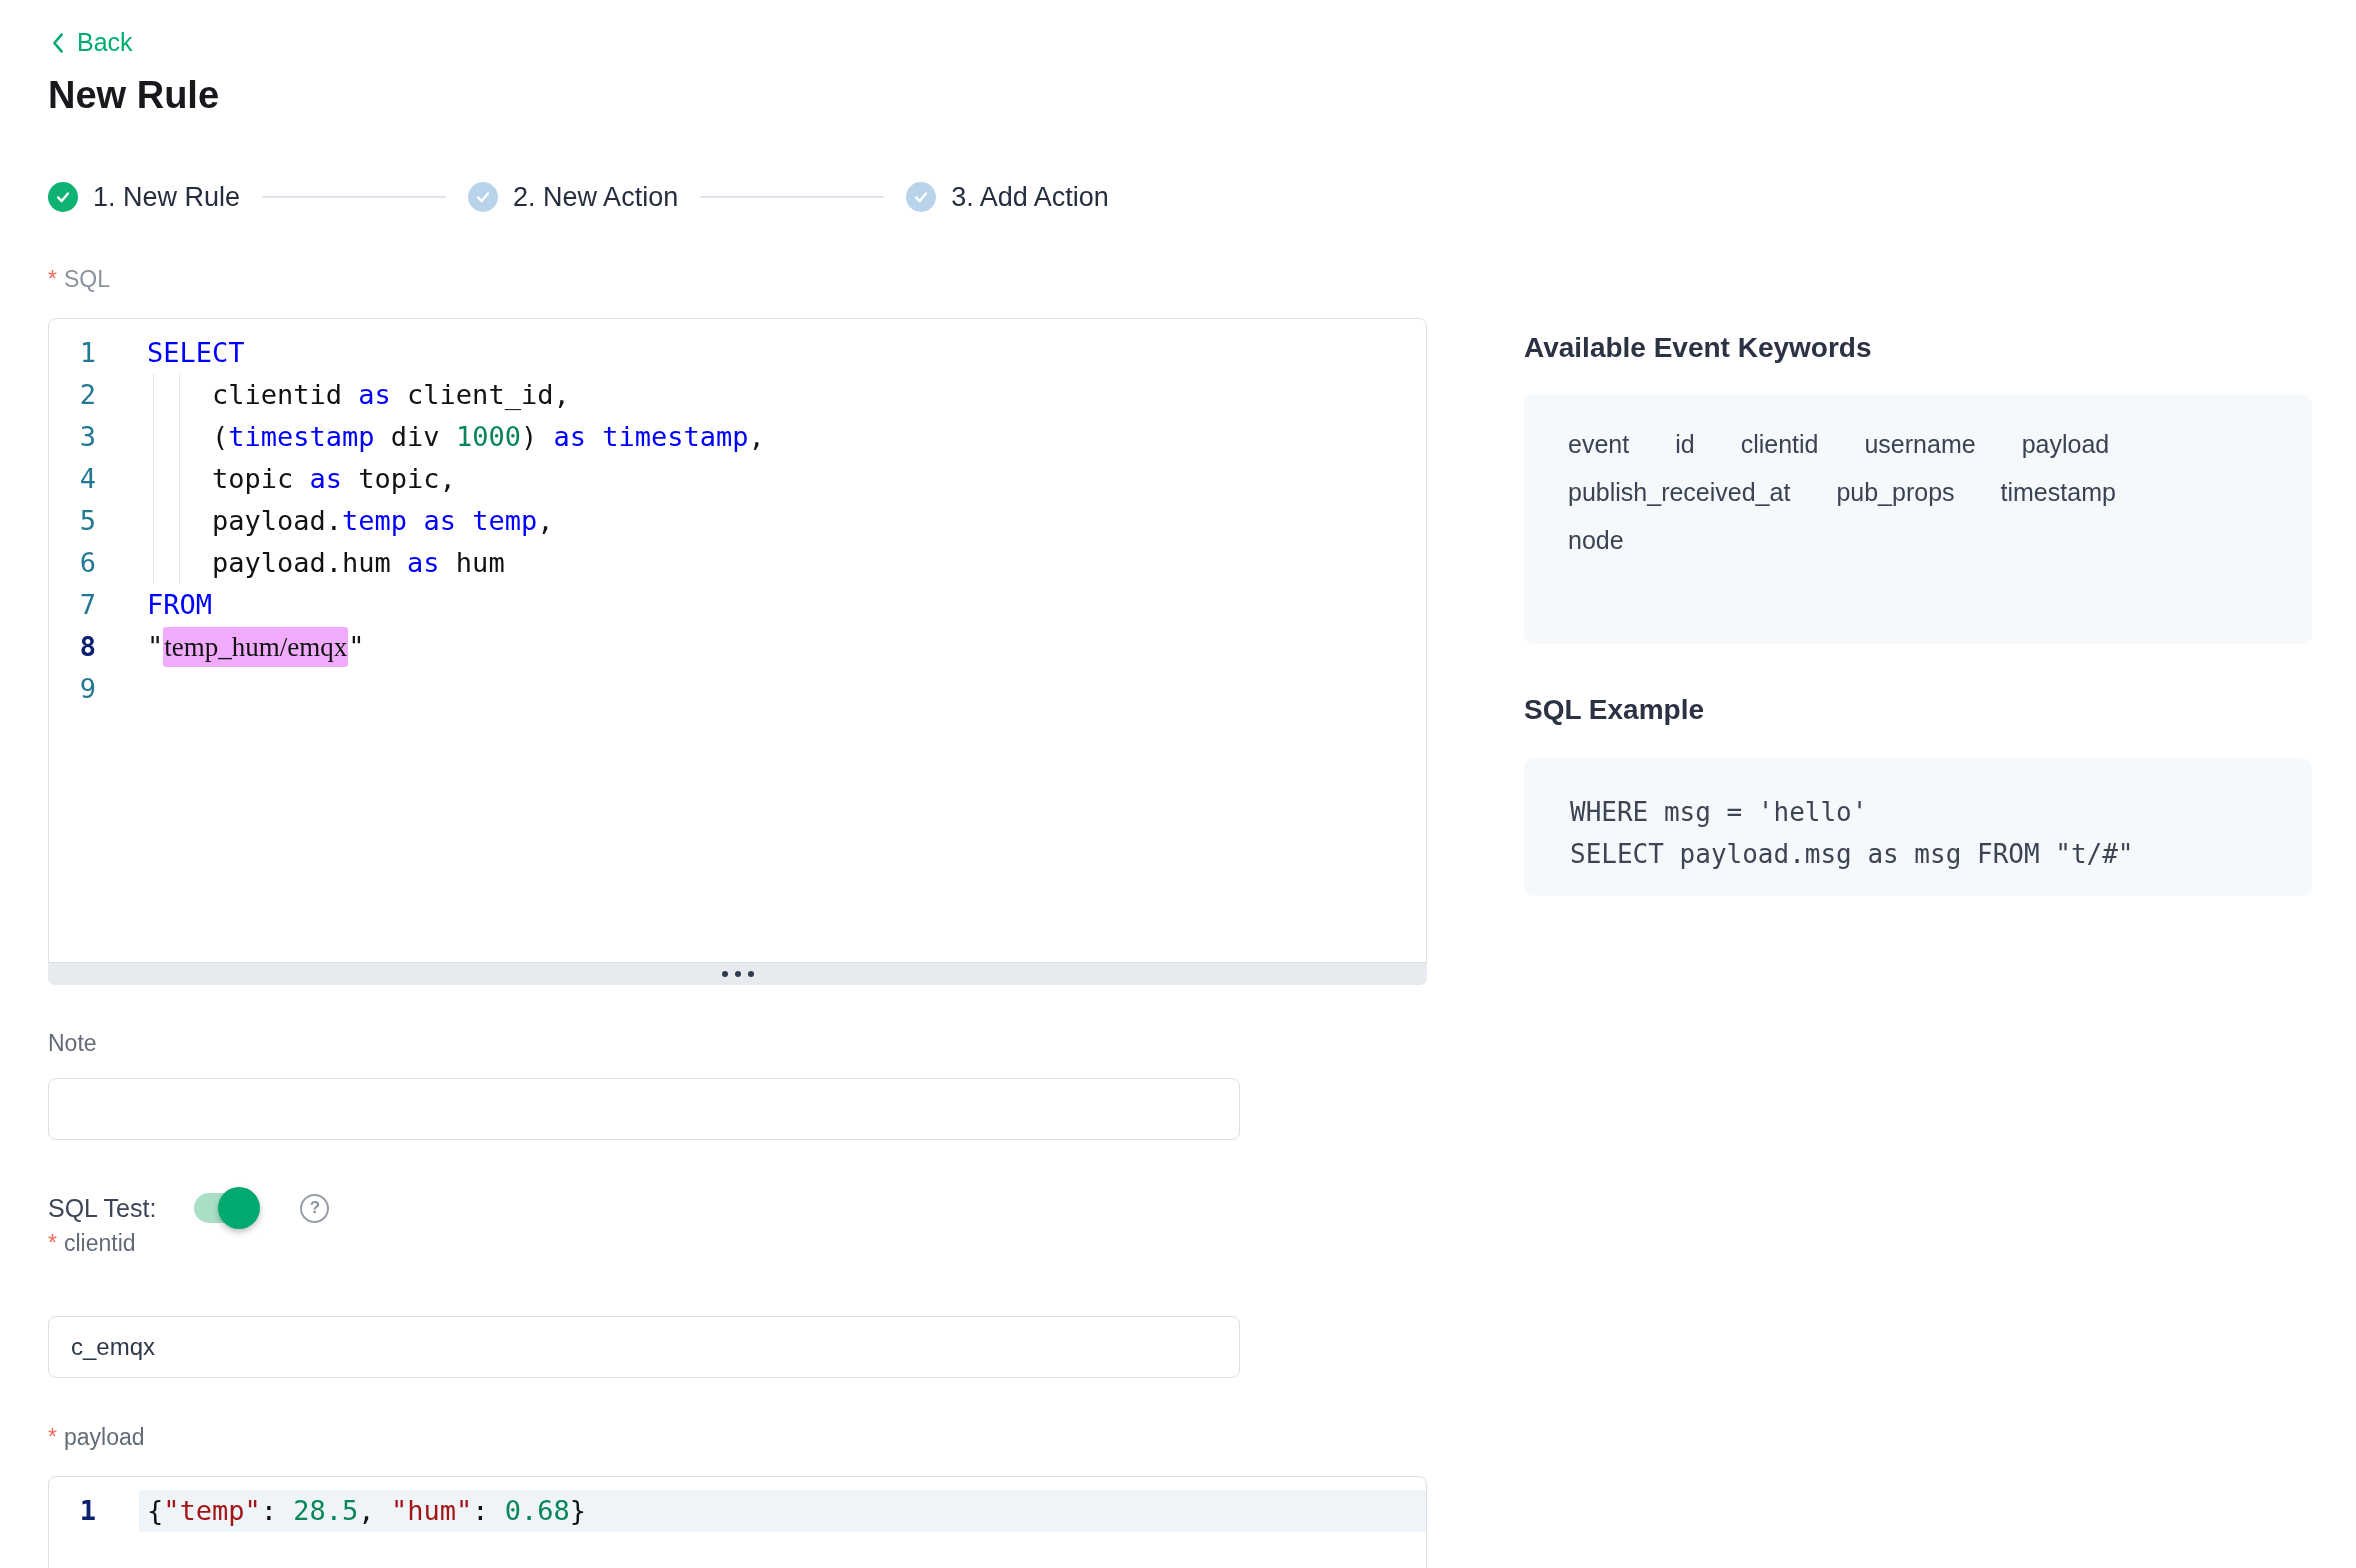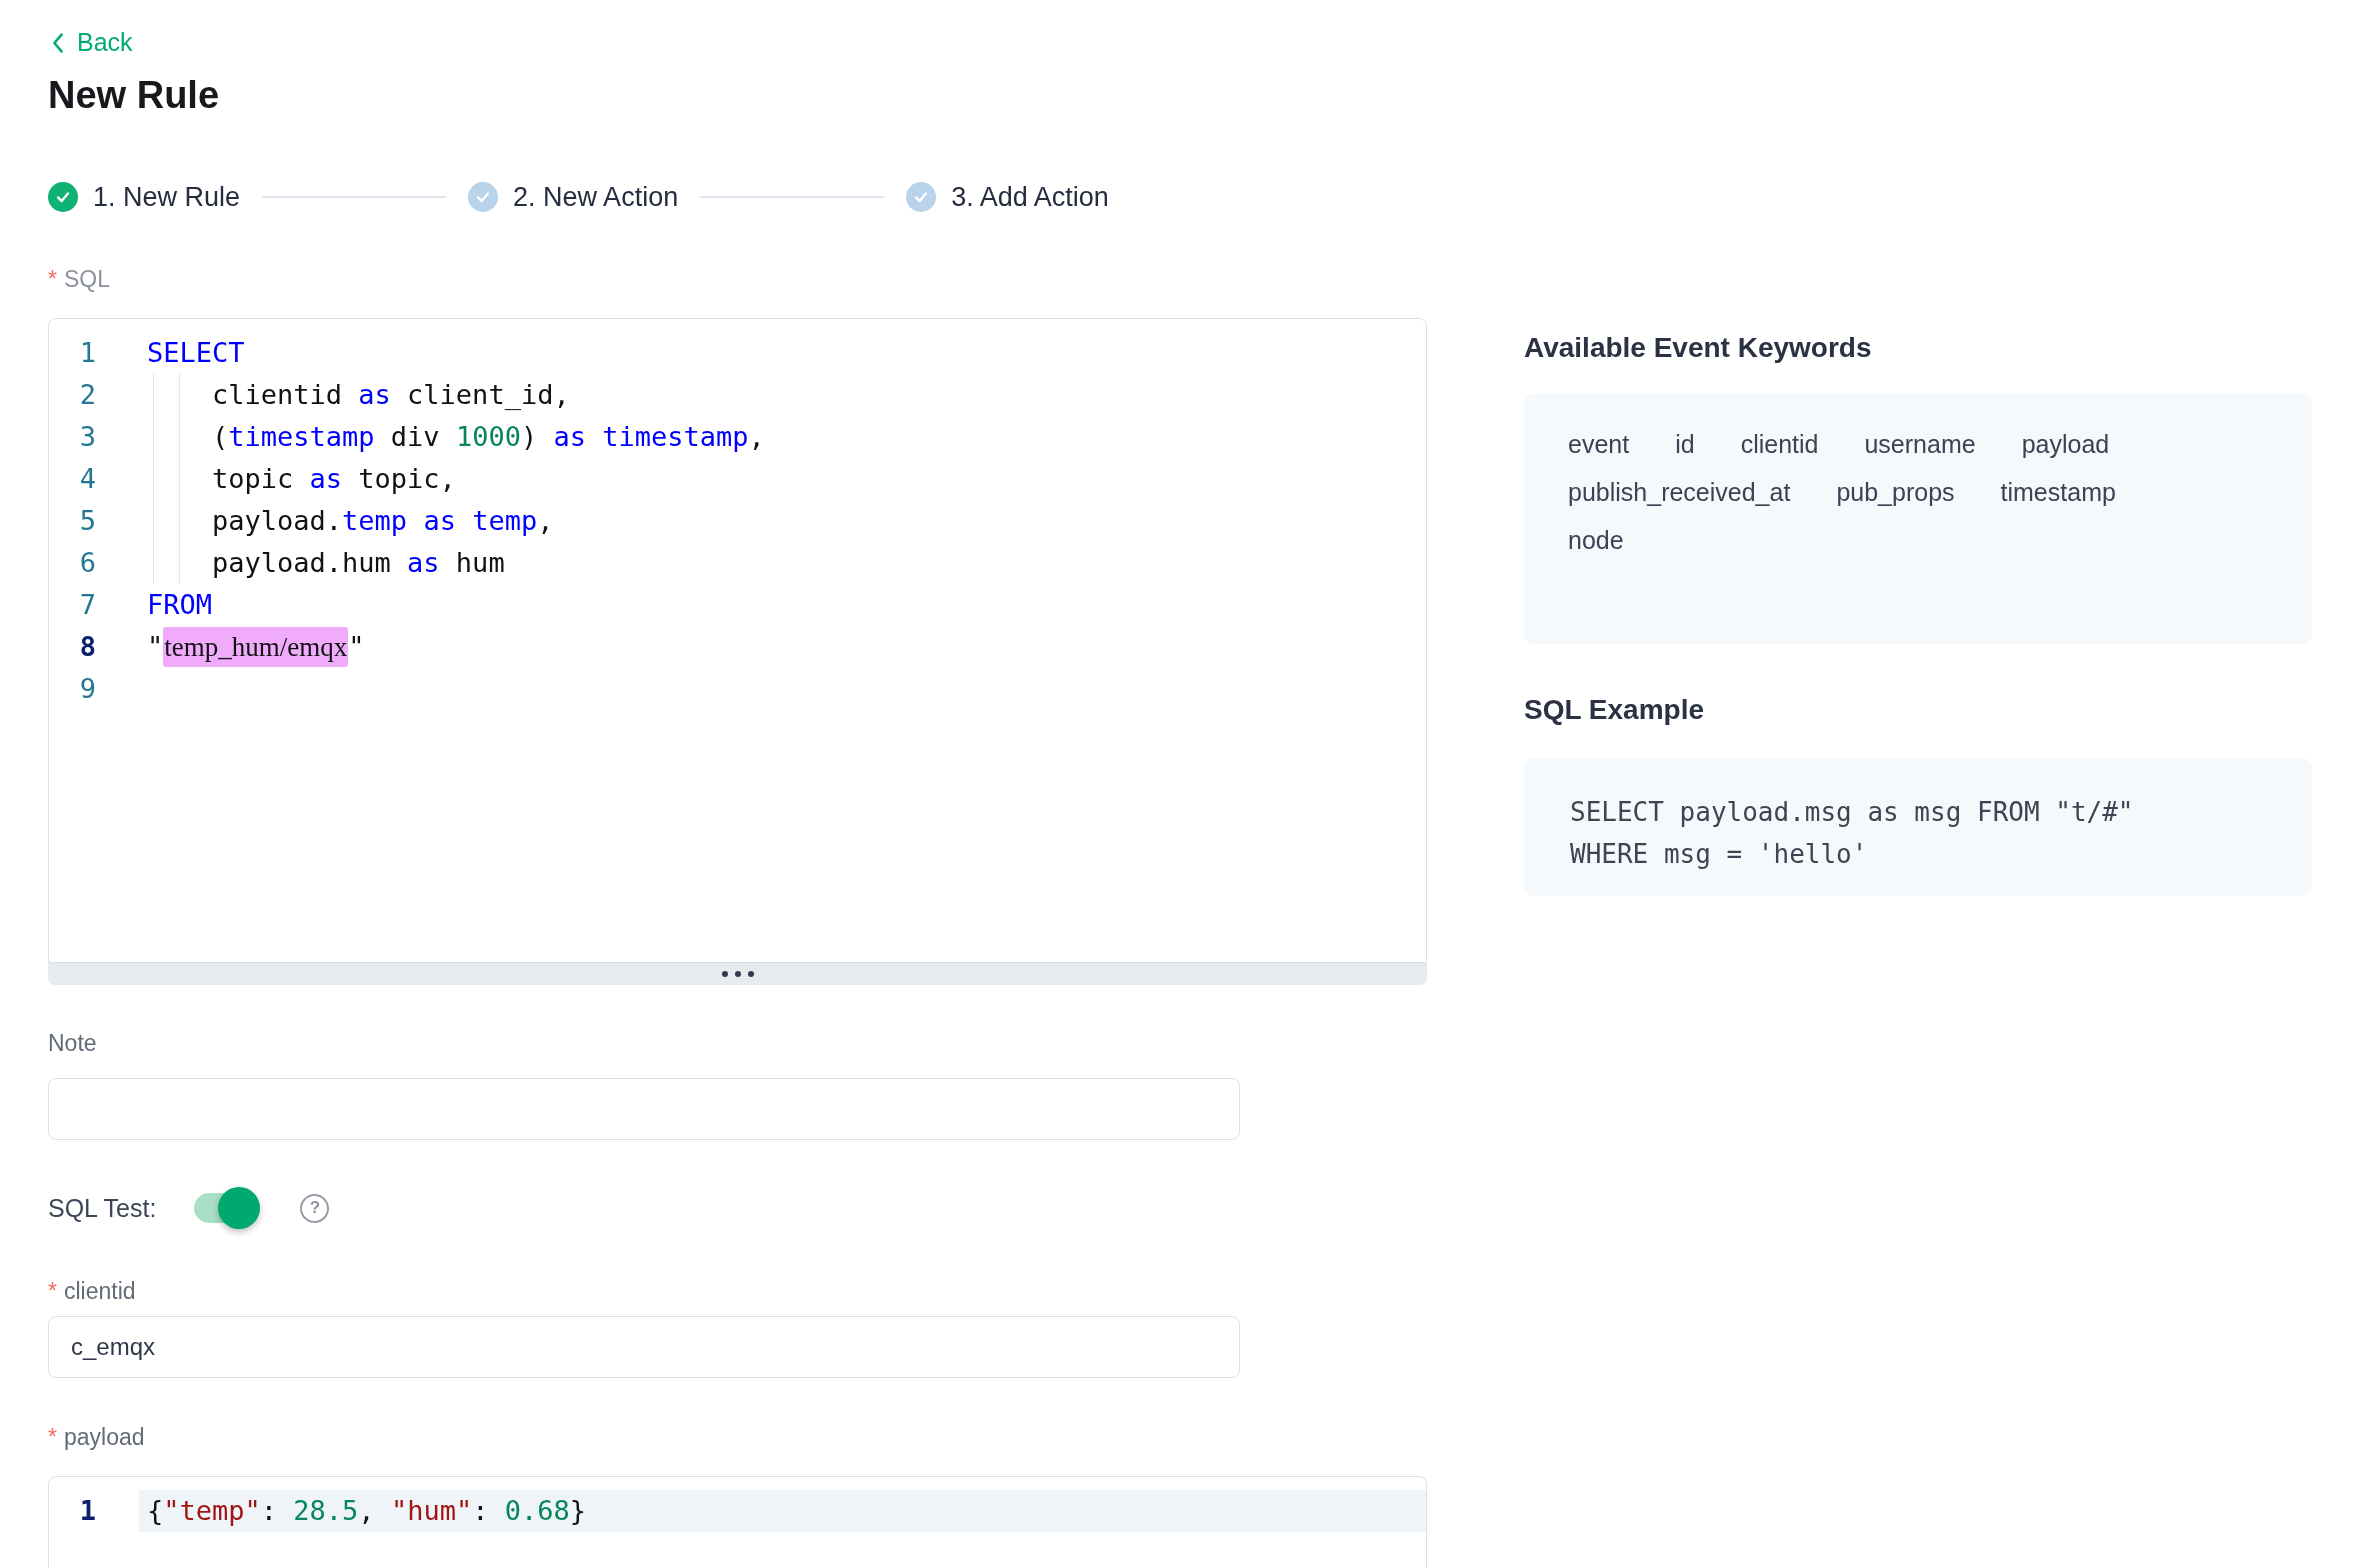--- a/index.html
+++ b/index.html
@@ -161,21 +161,21 @@
   <span class="sqltest-label">SQL Test:</span>
   <div class="toggle">
     <div class="toggle-track"></div>
     <div class="toggle-knob"></div>
   </div>
   <div class="help-icon">
       <span>?</span>
     </div>
 </div>
 
-<div class="abs field-label darker" style="left:48px; top:1230px;margin-top:48px;">
+<div class="abs field-label darker" style="left:48px; top:1230px;">
   <span class="req">*</span><span>clientid</span>
 </div>
 <input class="abs text-input" style="top: 1316px;" value="c_emqx">
 
 <div class="abs field-label darker" style="left:48px; top:1424px;">
   <span class="req">*</span><span>payload</span>
 </div>
 <div class="abs editor" style="top:1476px; height:130px;">
   <div class="editor-inner" id="payload-editor-lines">
       <div class="code-line"><div class="row-bg"></div><span class="ln ln-active">1</span><span class="code-content"><span class="t-pl">{</span><span class="t-str">"temp"</span><span class="t-pl">: </span><span class="t-num">28.5</span><span class="t-pl">, </span><span class="t-str">"hum"</span><span class="t-pl">: </span><span class="t-num">0.68</span><span class="t-pl">}</span></span></div>
@@ -196,15 +196,15 @@
       <span>pub_props</span>
       <span>timestamp</span>
     </div>
     <div class="kw-row">
       <span>node</span>
     </div>
   </div>
 
 <div class="abs side-heading" style="top:694px;">SQL Example</div>
 <div class="abs side-panel example-panel" id="example-panel">
+    <div class="example-line">WHERE msg = 'hello'</div>
     <div class="example-line">SELECT payload.msg as msg FROM "t/#"</div>
-    <div class="example-line">WHERE msg = 'hello'</div>
   </div>
 
 </body></html>

